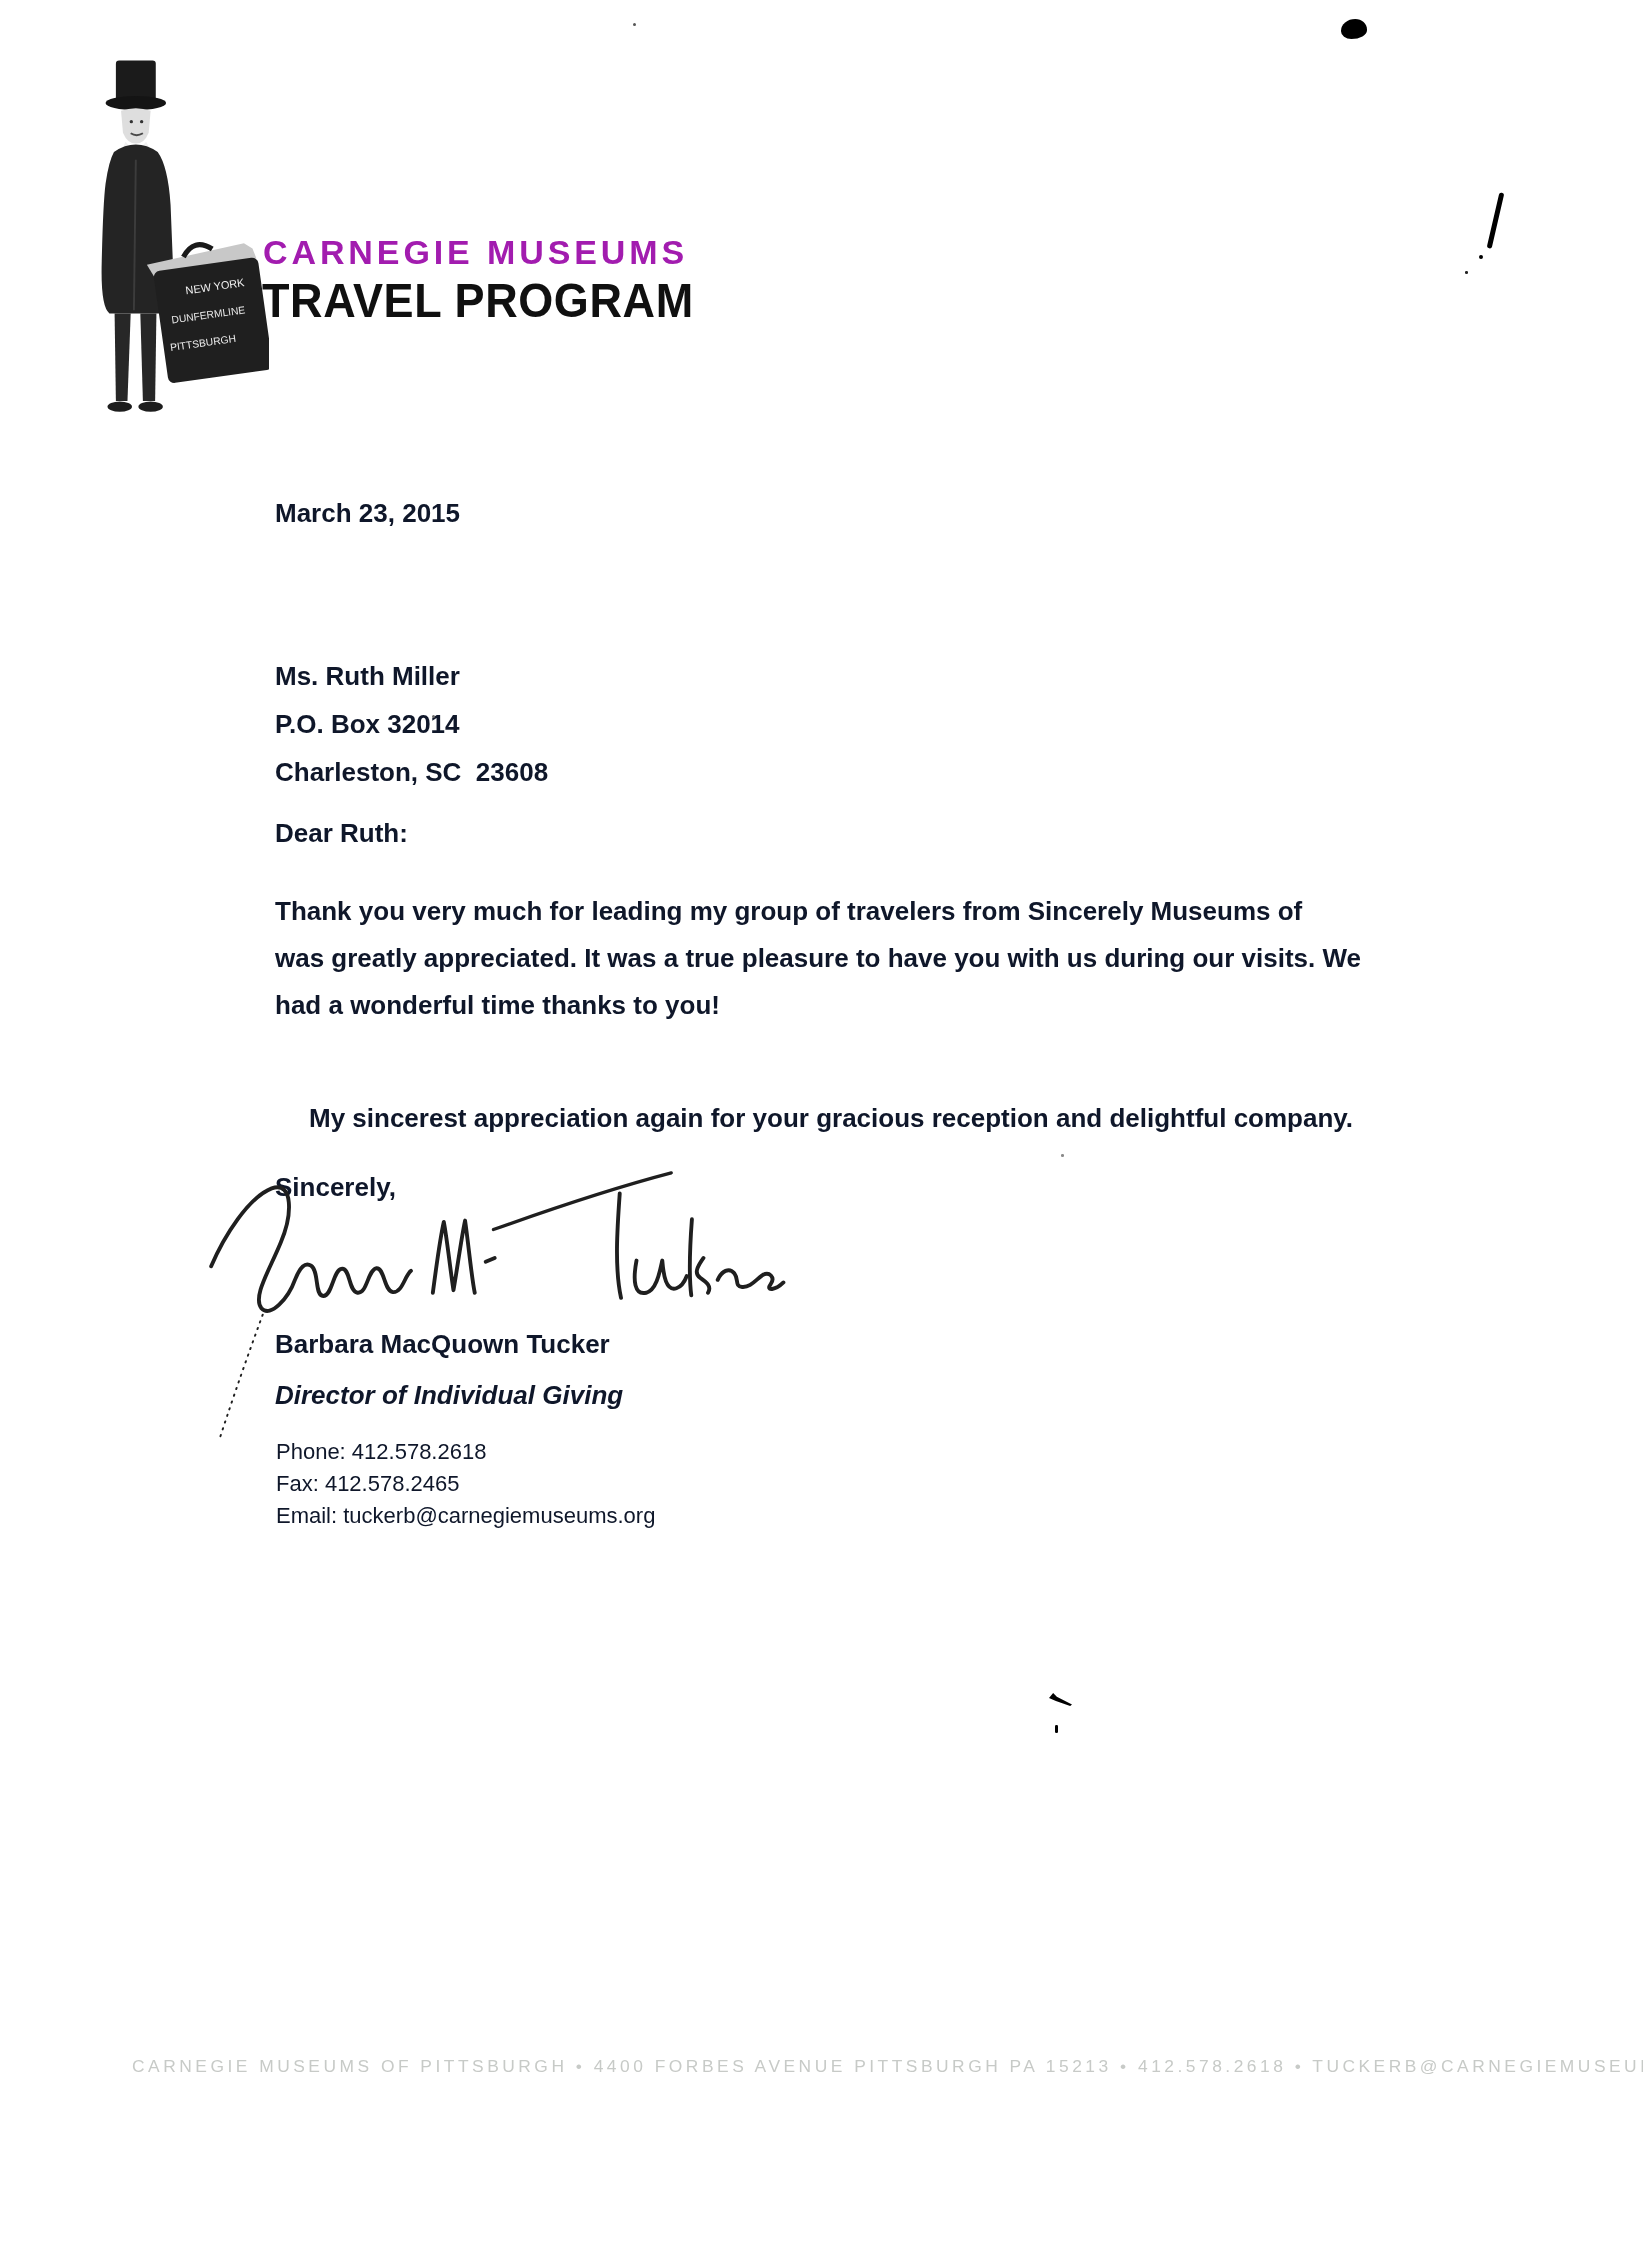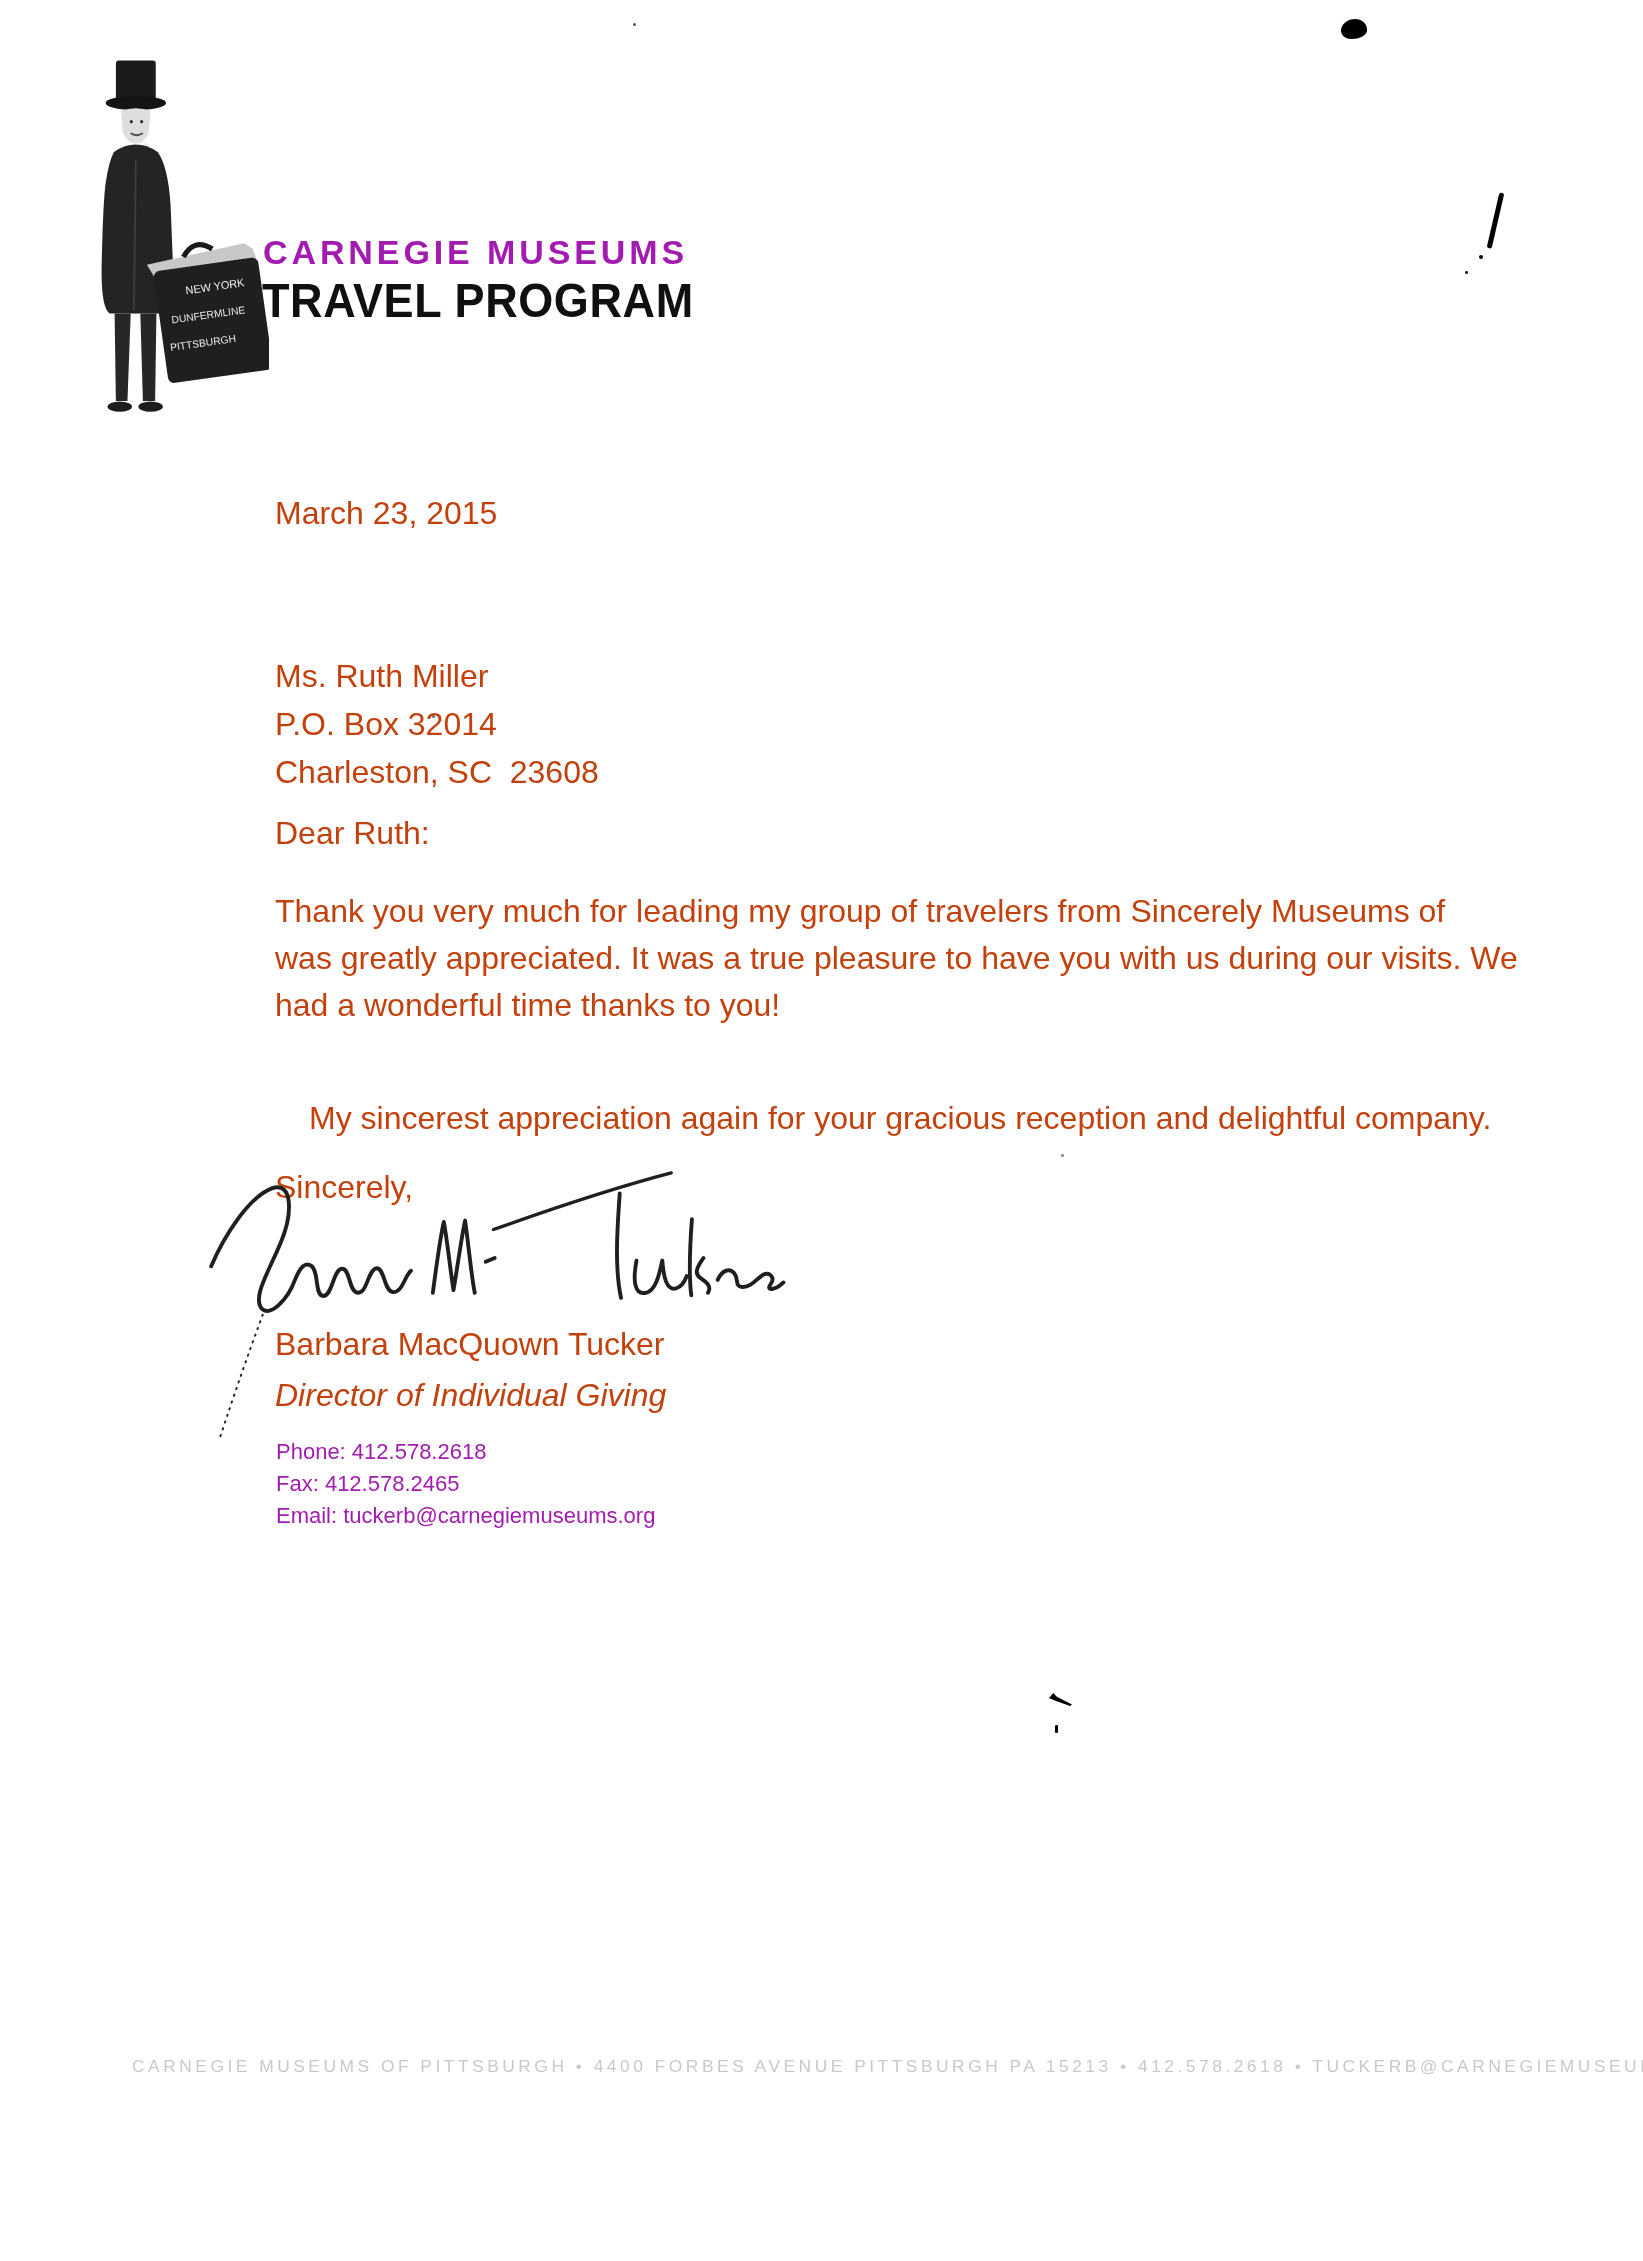--- a/index.html
+++ b/index.html
@@ -12,30 +12,30 @@
   
   .brand-gray{
     left:263px;top:233px;font-size:34px;font-weight:bold;letter-spacing:3.9px;
     color:#a21caf;white-space:nowrap;
   }
   .brand-black{
     left:262px;top:273px;font-size:45px;font-weight:bold;letter-spacing:0.6px;
     color:#101010;white-space:nowrap;transform:scaleY(1.08);transform-origin:left top;
   }
   
-  .body-text{font-size:32px;line-height:47px;color:#c2410c;}
+  .body-text{font-size:26px;line-height:47px;color:#0f172a;font-weight:bold;}
   .date-line{left:275px;top:490px;}
   .recipient{left:275px;top:652px;line-height:48px;}
   .salutation{left:275px;top:810px;}
   .para1{left:275px;top:888px;width:1263px;}
   .para2{left:275px;top:1095px;width:1263px;margin-left:34px;}
   .closing{left:275px;top:1164px;}
   .signer-name{left:275px;top:1321px;}
   .signer-title{left:275px;top:1372px;font-style:italic;}
-  .contact{left:276px;top:1436px;font-size:22px;line-height:32px;color:#a21caf;}
+  .contact{left:276px;top:1436px;font-size:22px;line-height:32px;color:#0f172a;}
   
   .footer-line{
     left:132px;top:2056px;width:1502px;font-size:17.4px;letter-spacing:3.5px;
     color:#c7cac7;white-space:nowrap;
   }
   
   .blob-top-right{left:1341px;top:19.3px;width:26px;height:19.3px;background:#000;
     border-radius:55% 45% 60% 40% / 60% 55% 45% 40%;}
   .slash-mark{left:1493px;top:192px;width:4.5px;height:57px;background:#000;
     border-radius:2.6px;transform:rotate(13deg);}

